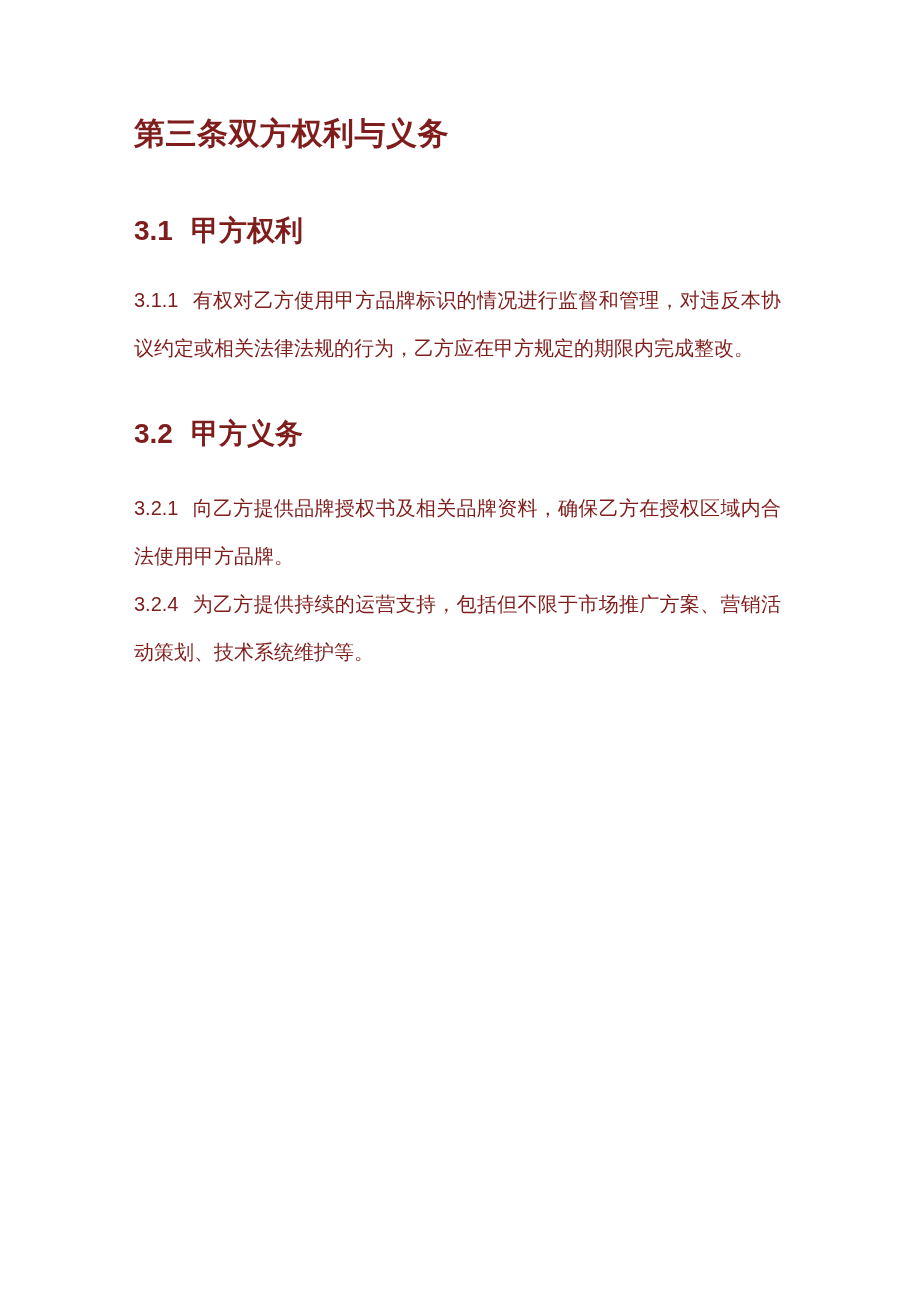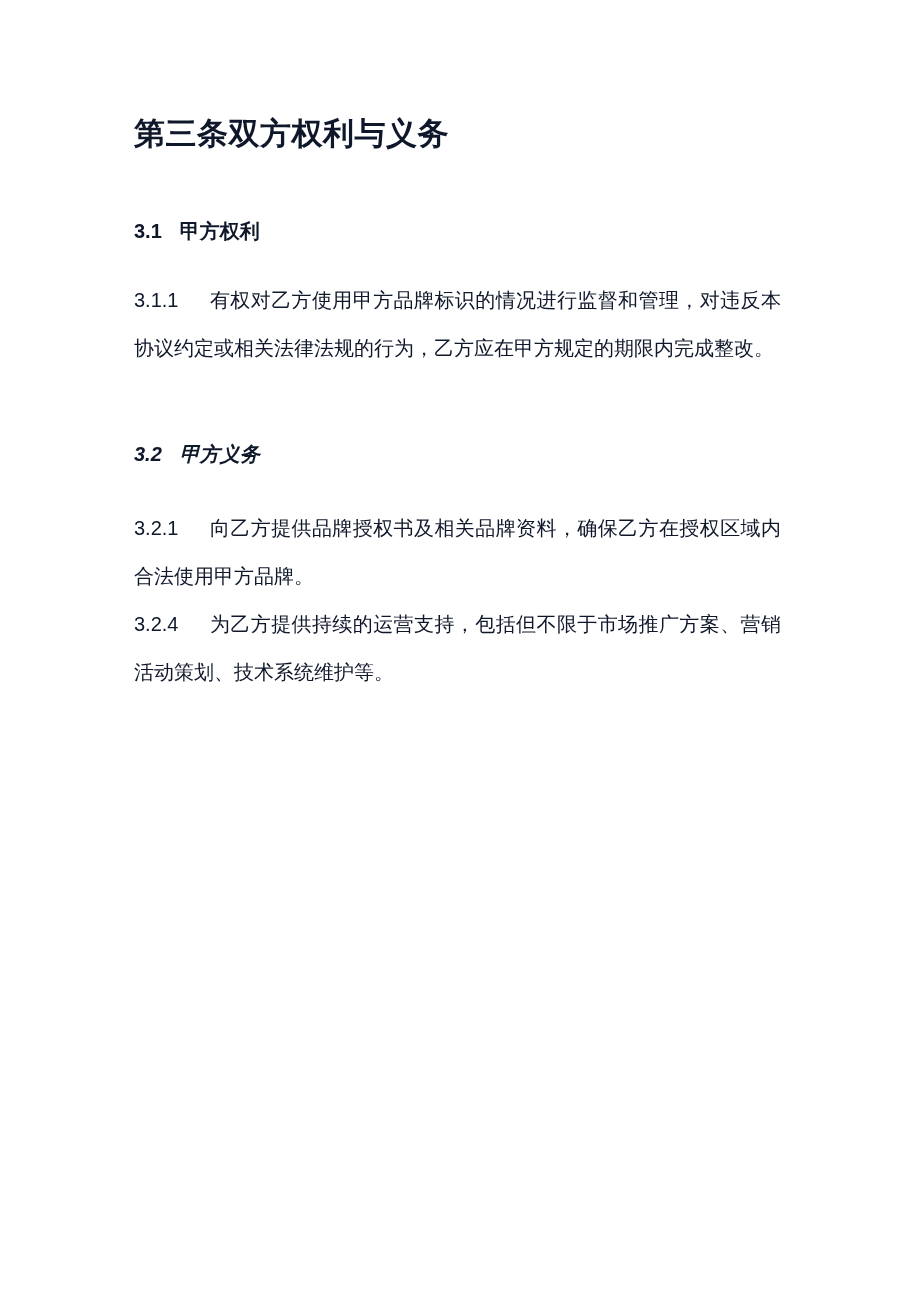--- a/index.html
+++ b/index.html
@@ -7,44 +7,43 @@
     padding: 0;
     background: #ffffff;
   }
   .page {
     position: relative;
     width: 920px;
     height: 1301px;
     background: #ffffff;
     overflow: hidden;
     font-family: "Liberation Sans", sans-serif;
-    color: #0f172a;
+    color: #7f1d1d;
   }
   .content {
     padding: 0 139px 0 134px;
   }
   .doc-title {
     margin: 112px 0 0 0;
     font-size: 31px;
     line-height: 44px;
     font-weight: 700;
     letter-spacing: 0.5px;
   }
   .section-heading {
     margin: 0;
-    font-size: 20px;
+    font-size: 28px;
     line-height: 30px;
     font-weight: 700;
   }
   .section-heading.first {
     margin-top: 60px;
   }
   .section-heading.second {
-    margin-top: 67px;
-    font-style: italic;
+    margin-top: 47px;
   }
   .section-heading .sec-num {
     display: inline-block;
     margin-right: 18px;
   }
   .clause {
     margin: 0;
     font-size: 20px;
     line-height: 48px;
     text-align: justify;
@@ -52,21 +51,21 @@
     font-weight: 400;
   }
   .clause.first-after-heading {
     margin-top: 30px;
   }
   .clause.first-after-heading-2 {
     margin-top: 35px;
   }
   .clause .clause-num {
     display: inline-block;
-    margin-right: 31px;
+    margin-right: 14px;
   }
 </style>
 </head>
 <body>
 
 <div class="page">
   <div class="content">
 
     <h1 class="doc-title">第三条双方权利与义务</h1>
 

